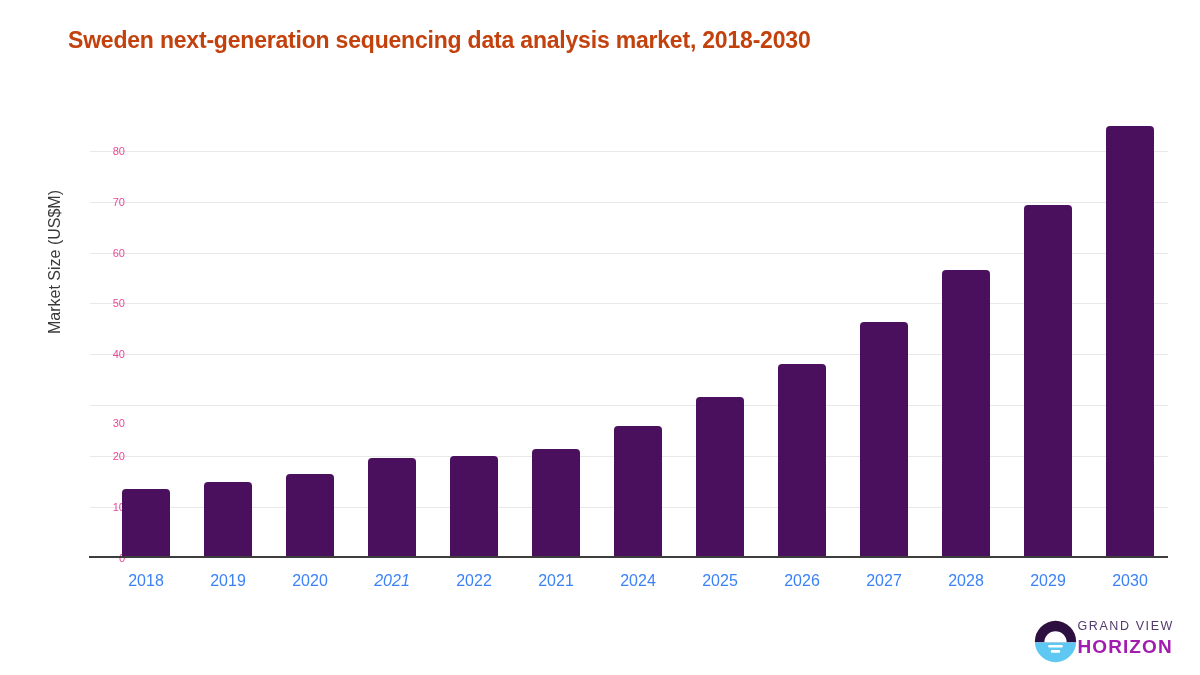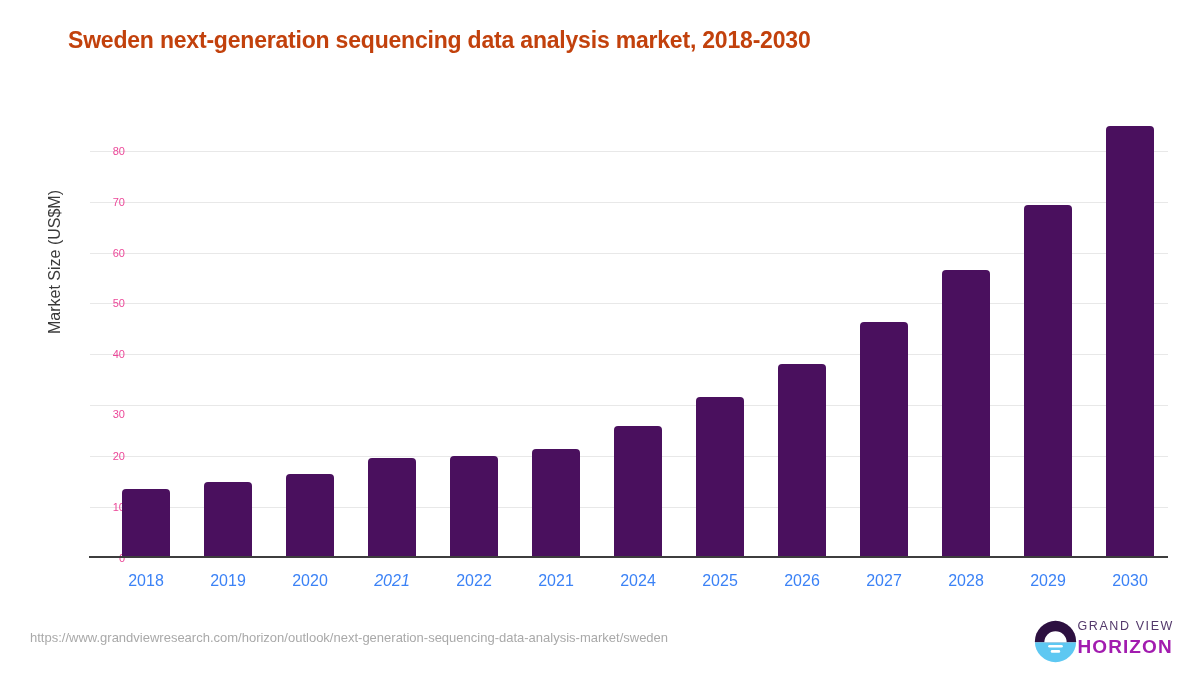--- a/index.html
+++ b/index.html
@@ -166,21 +166,21 @@
   </div>
 
   <div id="plot-area">
     <div id="grid">
         <div class="ytick-label" style="top: 448px;">0</div>
         <div class="gridline" style="top: 397.091px;"></div>
         <div class="ytick-label" style="top: 397.091px;">10</div>
         <div class="gridline" style="top: 346.182px;"></div>
         <div class="ytick-label" style="top: 346.182px;">20</div>
         <div class="gridline" style="top: 295.273px;"></div>
-        <div class="ytick-label" style="top: 304px; text-align: right;">30</div>
+        <div class="ytick-label" style="top: 313px; text-align: right;">30</div>
         <div class="gridline" style="top: 244.364px;"></div>
         <div class="ytick-label" style="top: 244.364px;">40</div>
         <div class="gridline" style="top: 193.455px;"></div>
         <div class="ytick-label" style="top: 193.455px;">50</div>
         <div class="gridline" style="top: 142.545px;"></div>
         <div class="ytick-label" style="top: 142.545px;">60</div>
         <div class="gridline" style="top: 91.6364px;"></div>
         <div class="ytick-label" style="top: 91.6364px;">70</div>
         <div class="gridline" style="top: 40.7273px;"></div>
         <div class="ytick-label" style="top: 40.7273px;">80</div>
@@ -235,21 +235,20 @@
         </div>
         <div class="xtick-label" style="left: 902px;">2029</div>
         <div class="bar-group" style="left: 984px;">
           <div class="bar" title="2030: 84.9" style="height: 432.218px; background: rgb(74, 16, 94);"></div>
         </div>
         <div class="xtick-label" style="left: 984px;">2030</div>
       </div>
     <div id="axis-line"></div>
   </div>
 
-  <div id="source-url">https://www.grandviewresearch.com/horizon/outlook/next-generation-sequencing-data-analysis-market/sweden</div>
 
   <div id="logo">
     <svg id="logo-mark" viewBox="0 0 100 100">
       <defs>
         <clipPath id="circClip">
             <circle cx="50" cy="50" r="48"></circle>
           </clipPath>
       </defs>
       <g clip-path="url(#circClip)">
         <rect x="0" y="0" width="100" height="52" fill="#2d1040"></rect>

